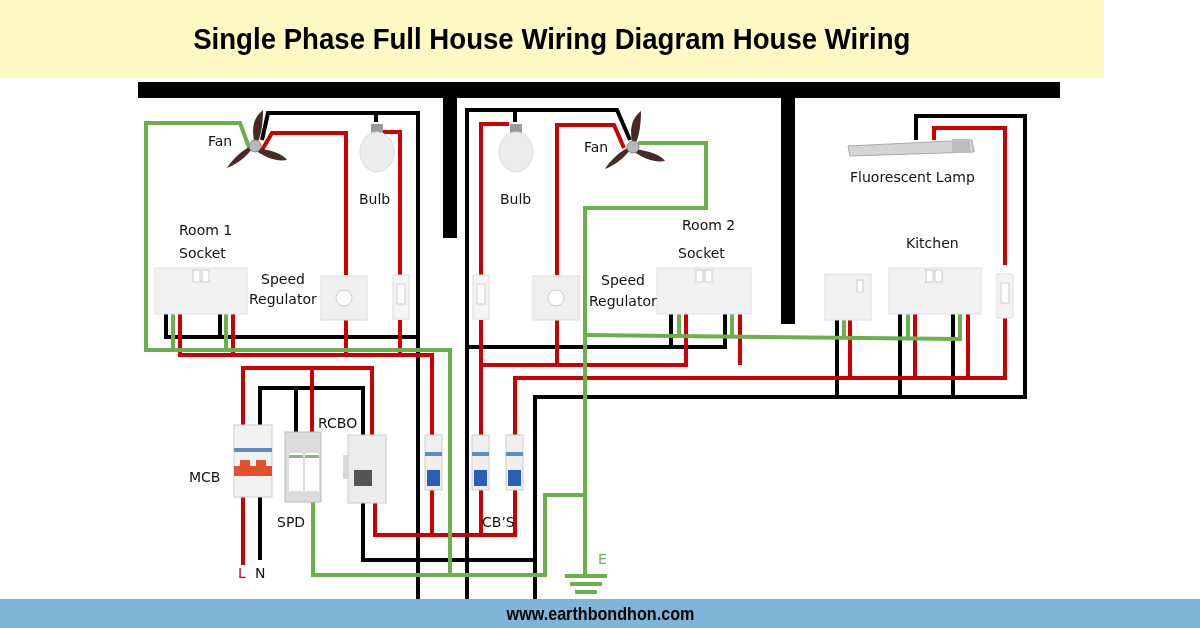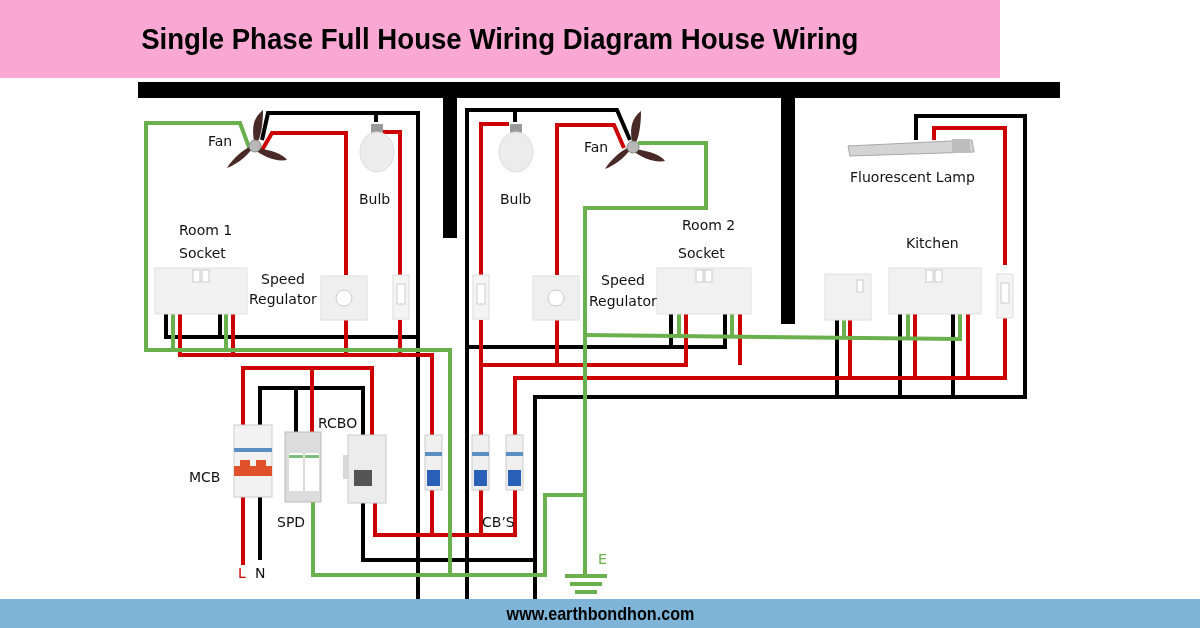--- a/index.html
+++ b/index.html
@@ -1,18 +1,18 @@
 <!DOCTYPE html>
 <html><head>
 <meta charset="utf-8">
 <style>
   html, body { margin:0; padding:0; }
   body { width:1200px; height:628px; position:relative; background:#ffffff; overflow:hidden;
          font-family:"Liberation Sans", sans-serif; }
-  .header { position:absolute; left:0; top:0; width:1000px; height:78px; background:#f9a8d4;
+  .header { position:absolute; left:0; top:0; width:1104px; height:78px; background:#fef9c3;
             display:flex; align-items:center; justify-content:center; }
   .header h1 { margin:0; font-family:"Liberation Sans", sans-serif; font-weight:bold; font-size:30px;
                color:#000; letter-spacing:0px; transform:scaleX(0.92); }
   .footer { position:absolute; left:0; top:599px; width:1200px; height:29px; background:#7db4d8;
             display:flex; align-items:center; justify-content:center; }
   .footer span { font-family:"Liberation Sans", sans-serif; font-size:19px; font-weight:bold; color:#000;
                  transform:scaleX(0.85); }
   svg.diagram { position:absolute; left:0; top:0; }
   .lbl { font-family:"DejaVu Sans", sans-serif; font-size:14px; fill:#111; }
 </style>

